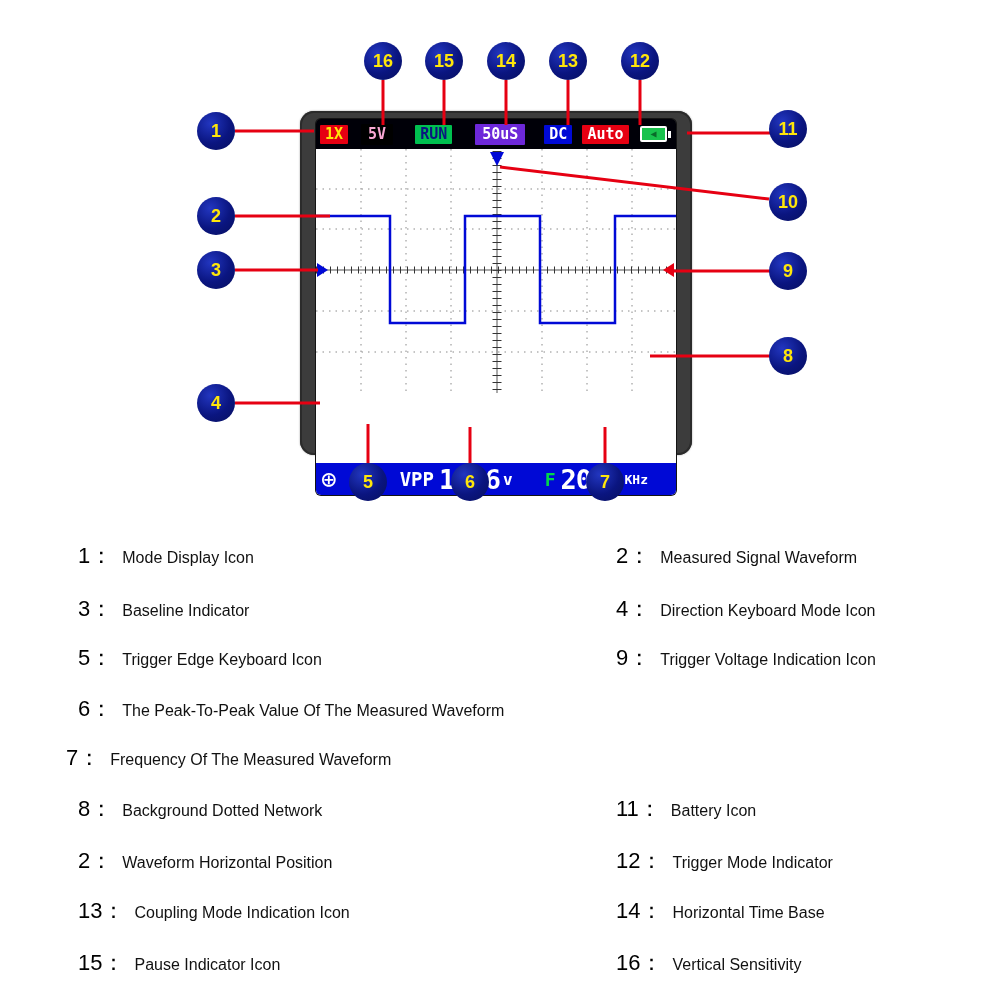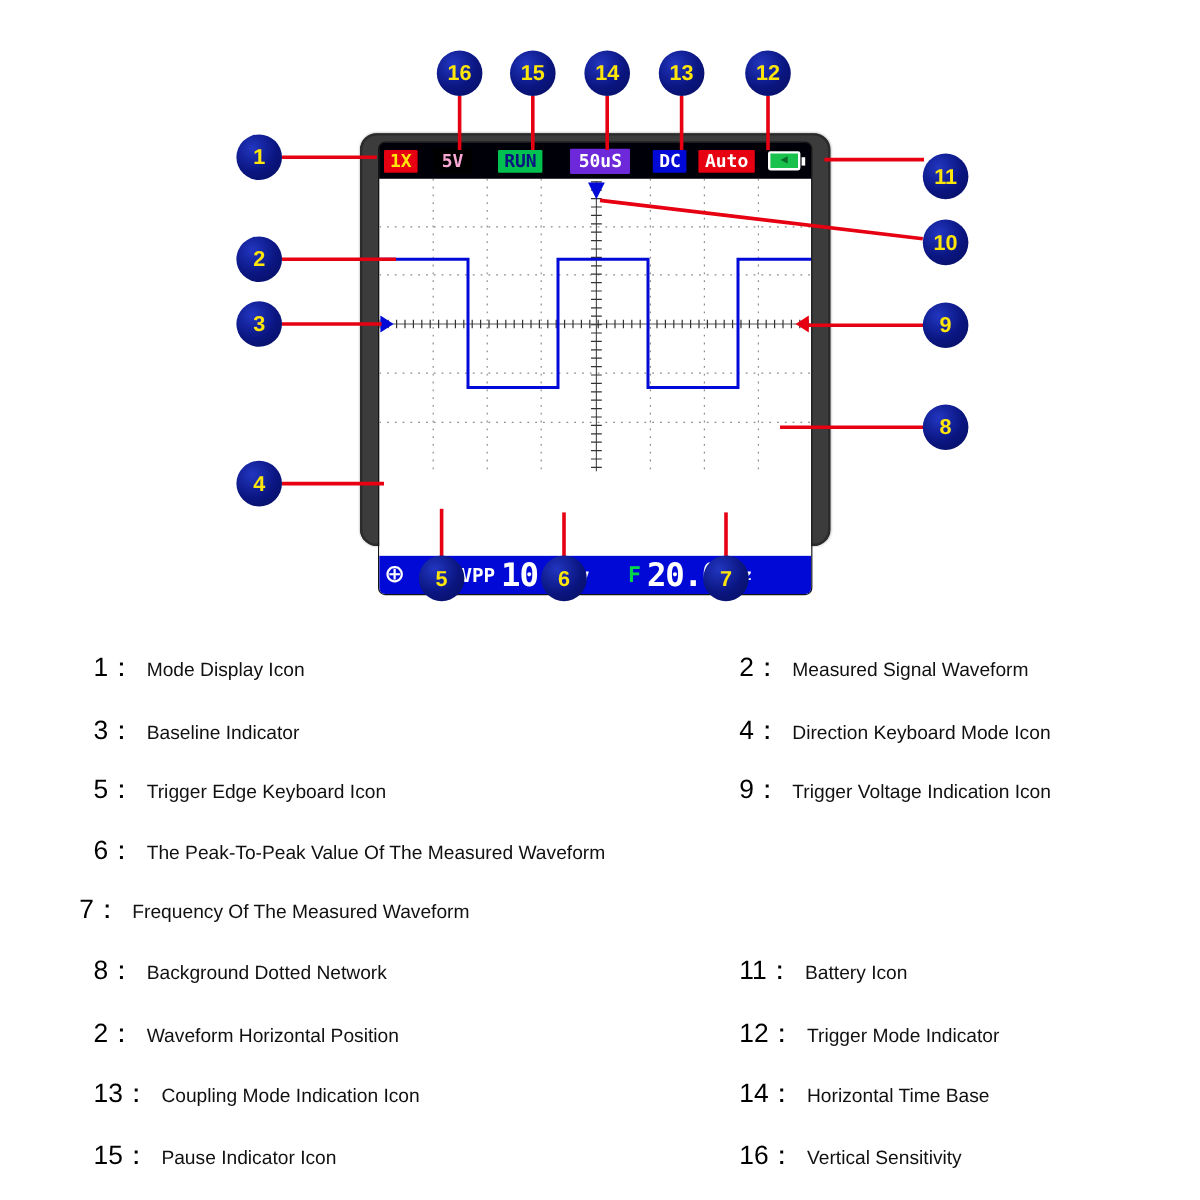--- a/index.html
+++ b/index.html
@@ -45,21 +45,21 @@
   .plot { flex:1 1 auto; background:#ffffff; position:relative; }
   .plot svg { position:absolute; left:0; top:0; }
 
   
   .bottombar {
     height:32px; background:#0009d6; display:flex; align-items:center;
     color:#fff; flex:0 0 auto; font-family:"DejaVu Sans Mono", monospace; font-weight:bold;
   }
   .dir-icon  { font-size:26px; line-height:1; margin-left:5px; font-weight:normal; }
   .edge-icon { margin-left:24px; }
-  .vpp-label { font-size:16px; margin-left:8px; letter-spacing:0; }
+  .vpp-label { font-size:19px; margin-left:24px; letter-spacing:0; }
   .big-val   { font-size:27px; margin-left:5px; letter-spacing:-1px; }
   .unit      { font-size:16px; margin-left:3px; }
   .freq-label{ font-size:18px; color:#00d84a; margin-left:32px; }
   .unit-sm   { font-size:13px; margin-left:3px; }
 
   
   .callout {
     position:absolute; width:38px; height:38px; border-radius:50%;
     background: radial-gradient(circle at 35% 30%, #2236c0 0%, #0a1580 55%, #070f5e 100%);
     color:#ffe60a; display:flex; align-items:center; justify-content:center;
@@ -168,21 +168,21 @@
     <line x1="605" y1="427" x2="605" y2="464"></line>
   </g>
 </svg>
 
 <div class="callout" style="left:364px; top:42px;">16</div>
 <div class="callout" style="left:425px; top:42px;">15</div>
 <div class="callout" style="left:487px; top:42px;">14</div>
 <div class="callout" style="left:549px; top:42px;">13</div>
 <div class="callout" style="left:621px; top:42px;">12</div>
 <div class="callout" style="left:197px; top:112px;">1</div>
-<div class="callout" style="left:769px; top:128px;text-align:center;">11</div>
+<div class="callout" style="left:769px; top:110px;text-align:center;">11</div>
 <div class="callout" style="left:769px; top:183px;">10</div>
 <div class="callout" style="left:197px; top:197px;">2</div>
 <div class="callout" style="left:197px; top:251px;">3</div>
 <div class="callout" style="left:769px; top:252px;">9</div>
 <div class="callout" style="left:769px; top:337px;">8</div>
 <div class="callout" style="left:197px; top:384px;">4</div>
 <div class="callout" style="left:349px; top:463px;">5</div>
 <div class="callout" style="left:451px; top:463px;">6</div>
 <div class="callout" style="left:586px; top:463px;">7</div>
 

